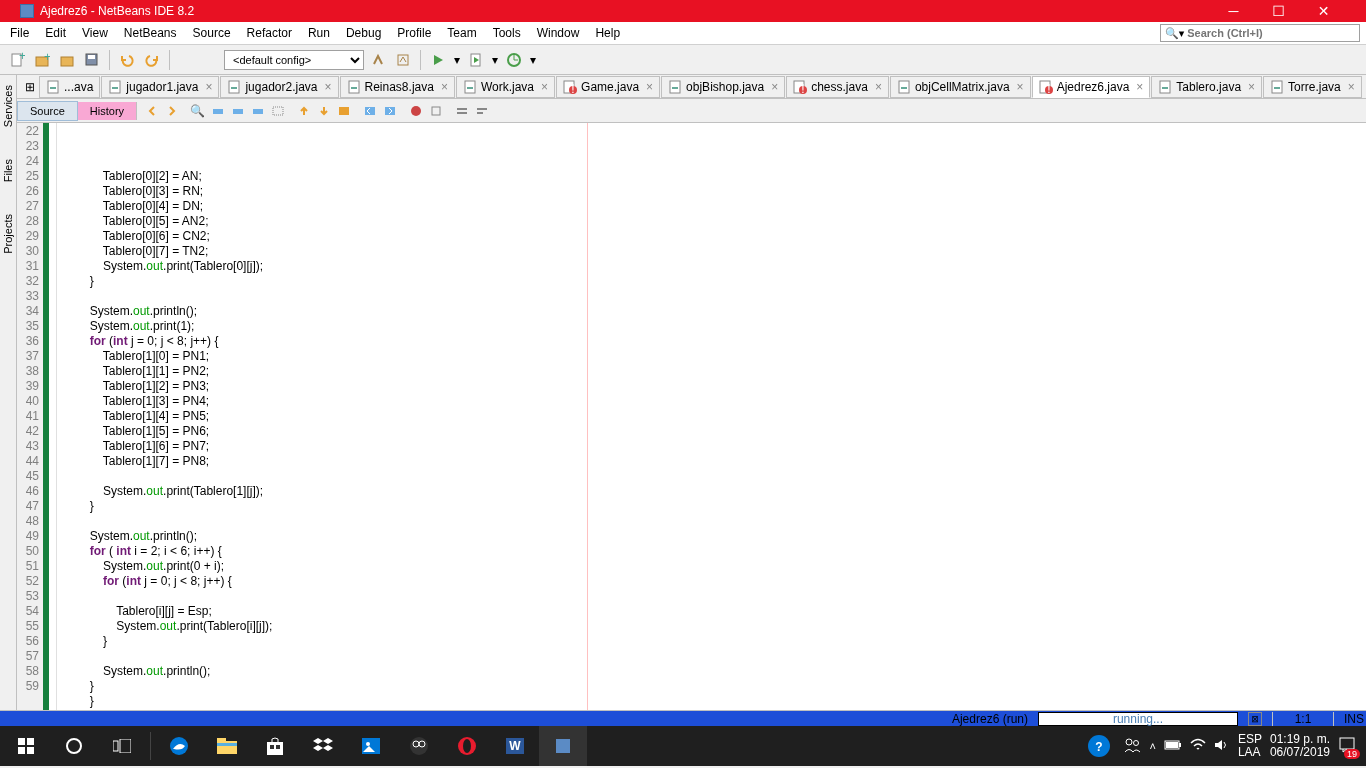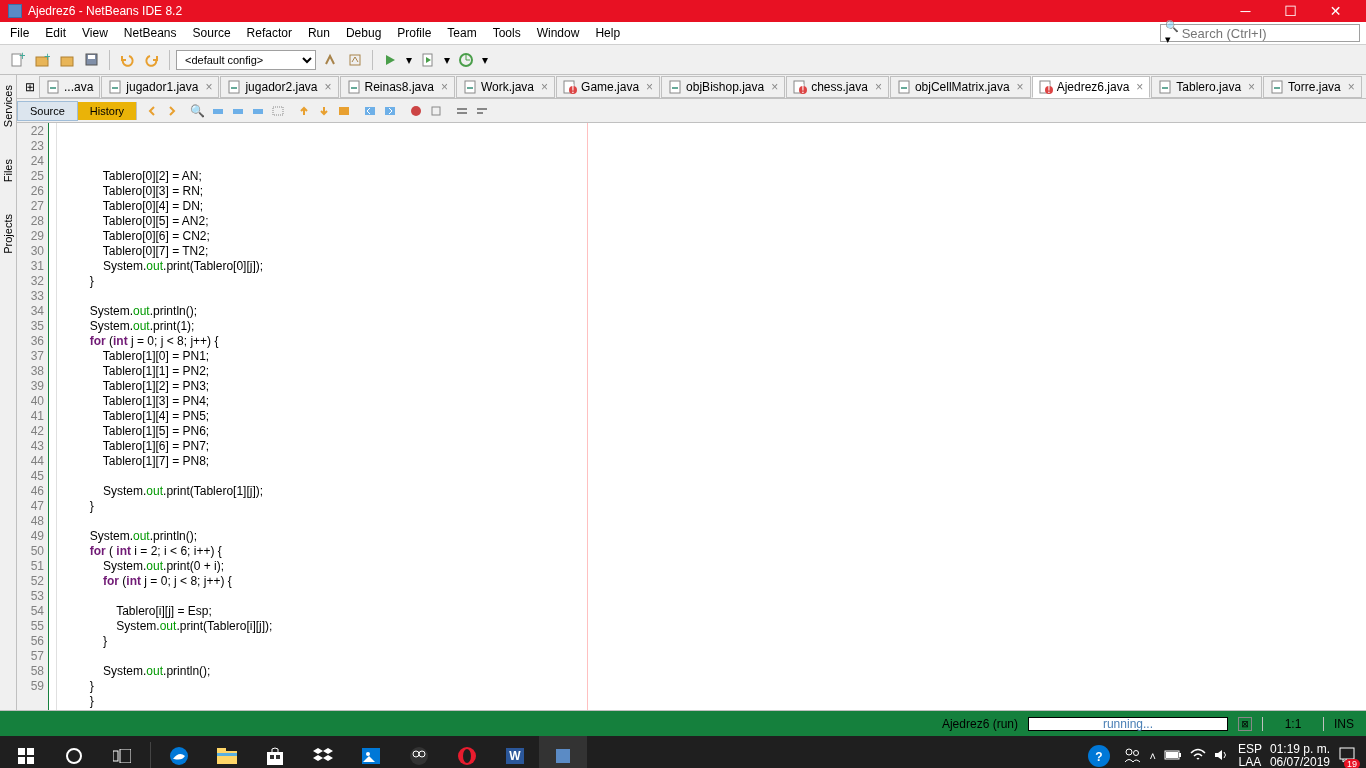--- a/index.html
+++ b/index.html
@@ -1,54 +1,54 @@
 <!DOCTYPE html>
 <html><head>
 <meta charset="utf-8">
 <style>
 * { margin: 0; padding: 0; box-sizing: border-box; font-family: "Segoe UI", Tahoma, sans-serif; font-size: 12px; }
 body { background: #f0f0f0; overflow: hidden; }
-.titlebar { background: #e81123; color: #fff; height: 22px; display: flex; align-items: center; padding: 0 8px; }
+.titlebar { background: #e81123; color: #fff; height: 22px; display: flex; align-items: center; padding: 0 20px; }
 .titlebar-icon { width: 14px; height: 14px; margin-right: 6px; background: #5b8bc5; border: 1px solid #3a6fa8; }
 .titlebar-text { flex: 1; font-size: 12px; }
 .win-controls { display: flex; height: 100%; }
 .win-btn { width: 45px; display: flex; align-items: center; justify-content: center; color: #fff; font-size: 14px; font-family: Arial; }
 .win-btn.close { background: rgba(0,0,0,0); }
 .menubar { background: #fff; height: 23px; display: flex; align-items: center; padding: 0 2px; border-bottom: 1px solid #d0d0d0; }
 .menu-item { padding: 2px 8px; font-size: 12px; cursor: default; }
 .search-box { margin-left: auto; margin-right: 4px; display: flex; align-items: center; border: 1px solid #a0a0a0; height: 18px; padding: 0 4px; width: 200px; background: #fff; }
-.search-box input { border: none; outline: none; flex: 1; font-size: 13px; color: #888; }
+.search-box input { border: none; outline: none; flex: 1; font-size: 11px; color: #888; font-weight: bold; }
 .toolbar { background: #f0f0f0; height: 30px; display: flex; align-items: center; padding: 2px 6px; gap: 3px; border-bottom: 1px solid #c0c0c0; }
 .tb-btn { width: 22px; height: 22px; display: flex; align-items: center; justify-content: center; border: 1px solid transparent; }
 .tb-sep { width: 1px; height: 20px; background: #c0c0c0; margin: 0 3px; }
-.config-select { height: 20px; width: 140px; font-size: 11px; border: 1px solid #a0a0a0; background: #fff; padding: 0 4px; }
+.config-select { height: 20px; width: 140px; font-size: 11px; border: 1px solid #a0a0a0; background: #fff; padding: 0 4px; margin-left: 48px; }
 .main-area { display: flex; height: calc(100vh - 22px - 23px - 30px - 18px - 40px); }
 .sidebar-left { width: 22px; background: #f0f0f0; border-right: 1px solid #c0c0c0; display: flex; flex-direction: column; align-items: center; padding-top: 4px; gap: 20px; }
 .sidebar-tab { writing-mode: vertical-rl; transform: rotate(180deg); font-size: 11px; padding: 6px 2px; cursor: default; display: flex; align-items: center; gap: 4px; }
 .editor-area { flex: 1; display: flex; flex-direction: column; background: #fff; }
 .tabs-row { display: flex; align-items: center; background: #f0f0f0; border-bottom: 1px solid #c0c0c0; height: 24px; padding-left: 4px; overflow: hidden; }
 .file-tab { display: flex; align-items: center; padding: 2px 6px; border: 1px solid #c0c0c0; background: #f0f0f0; margin-right: 1px; height: 22px; font-size: 11px; white-space: nowrap; gap: 4px; }
 .file-tab.active { background: #fff; border-bottom: 1px solid #fff; }
 .file-tab .icon { width: 14px; height: 14px; display: flex; align-items: center; justify-content: center; }
 .file-tab .close { color: #888; font-size: 12px; cursor: pointer; padding-left: 3px; }
 .tabs-controls { margin-left: auto; display: flex; gap: 2px; padding-right: 4px; }
 .tc-btn { width: 14px; height: 14px; font-size: 10px; display:flex; align-items:center; justify-content:center; }
 .editor-toolbar { display: flex; align-items: center; background: #f0f0f0; height: 24px; border-bottom: 1px solid #c0c0c0; }
-.et-tab { padding: 3px 12px; font-size: 11px; border-right: 1px solid #c0c0c0; background: #eab308; }
+.et-tab { padding: 3px 12px; font-size: 11px; border-right: 1px solid #c0c0c0; background: #f9a8d4; }
 .et-tab.active { background: #dce5ee; border: 1px solid #a0bdd8; }
 .et-icons { display: flex; gap: 2px; padding-left: 6px; }
 .et-icon { width: 18px; height: 18px; display: flex; align-items: center; justify-content: center; }
 .code-container { flex: 1; display: flex; overflow: hidden; position: relative; }
 .fold-col { width: 8px; background: #fff; border-right: 1px solid #e0e0e0; }
-.gutter { width: 32px; background: #f0f0f0; border-right: 1px solid #15803d; font-family: Consolas,Monaco,monospace; font-size: 11px; color: #808080; text-align: right; padding-right: 4px; line-height: 15px; padding-top: 1px; }
+.gutter { width: 32px; background: #f0f0f0; border-right: 6px solid #15803d; font-family: Consolas,Monaco,monospace; font-size: 11px; color: #808080; text-align: right; padding-right: 4px; line-height: 15px; padding-top: 1px; }
 .code { flex: 1; font-family: Consolas,Monaco,monospace; font-size: 11px; line-height: 15px; padding-left: 6px; padding-top: 1px; white-space: pre; position: relative; }
 .margin-line { position: absolute; left: 530px; top: 0; bottom: 0; width: 1px; background: #ffc0c0; }
 .kw { color: #701a75; font-weight: bold; }
 .field { color: #009900; }
-.statusbar { height: 26px; background: #15803d; border-top: 1px solid #c0c0c0; display: flex; align-items: center; font-size: 11px; padding: 0 12px; }
+.statusbar { height: 16px; background: #1d4ed8; border-top: 1px solid #c0c0c0; display: flex; align-items: center; font-size: 11px; padding: 0 2px; }
 .status-right { margin-left: auto; display: flex; align-items: center; gap: 10px; }
 .progress-bar { width: 200px; height: 14px; border: 1px solid #000000; background: #fff; display: flex; align-items: center; justify-content: center; color: #4a7fb5; font-size: 11px; }
 .taskbar { height: 40px; background: #1f1f1f; display: flex; align-items: center; padding: 0 2px; }
 .task-btn { width: 48px; height: 40px; display: flex; align-items: center; justify-content: center; color: #fff; }
 .task-sep { width: 1px; height: 28px; background: #444; margin: 0 4px; }
 .tray { margin-left: auto; display: flex; align-items: center; gap: 8px; color: #fff; padding-right: 8px; font-size: 11px; }
 .tray-time { text-align: right; line-height: 13px; }
 .svg-icon { display: block; }
 .maximize-icon { width: 18px; height: 22px; display:inline-flex; align-items:center; justify-content:center; }
 </style>
@@ -551,21 +551,21 @@
           <rect x="15" y="4" width="2" height="4" fill="#fff"></rect>
           <rect x="2" y="3" width="12" height="6" fill="#fff"></rect>
         </svg></div>
     <div><svg width="16" height="14">
           <path d="M1 5 Q8 -2 15 5 M4 8 Q8 4 12 8 M7 11 Q8 10 9 11" fill="none" stroke="#fff" stroke-width="1.5"></path>
         </svg></div>
     <div><svg width="16" height="14">
           <path d="M1 5 L4 5 L8 2 L8 12 L4 9 L1 9 Z" fill="#fff"></path>
           <path d="M10 4 Q13 7 10 10" fill="none" stroke="#fff"></path>
         </svg></div>
-    <div style="text-align:center;line-height:13px;">
+    <div style="text-align:left;line-height:13px;">
       <div>ESP</div>
       <div>LAA</div>
     </div>
     <div class="tray-time">
       <div>01:19 p. m.</div>
       <div>06/07/2019</div>
     </div>
     <div style="position:relative;"><svg width="18" height="18">
           <rect x="2" y="2" width="14" height="11" fill="none" stroke="#fff"></rect>
           <path d="M5 13 L5 16 L9 13" fill="none" stroke="#fff"></path>

